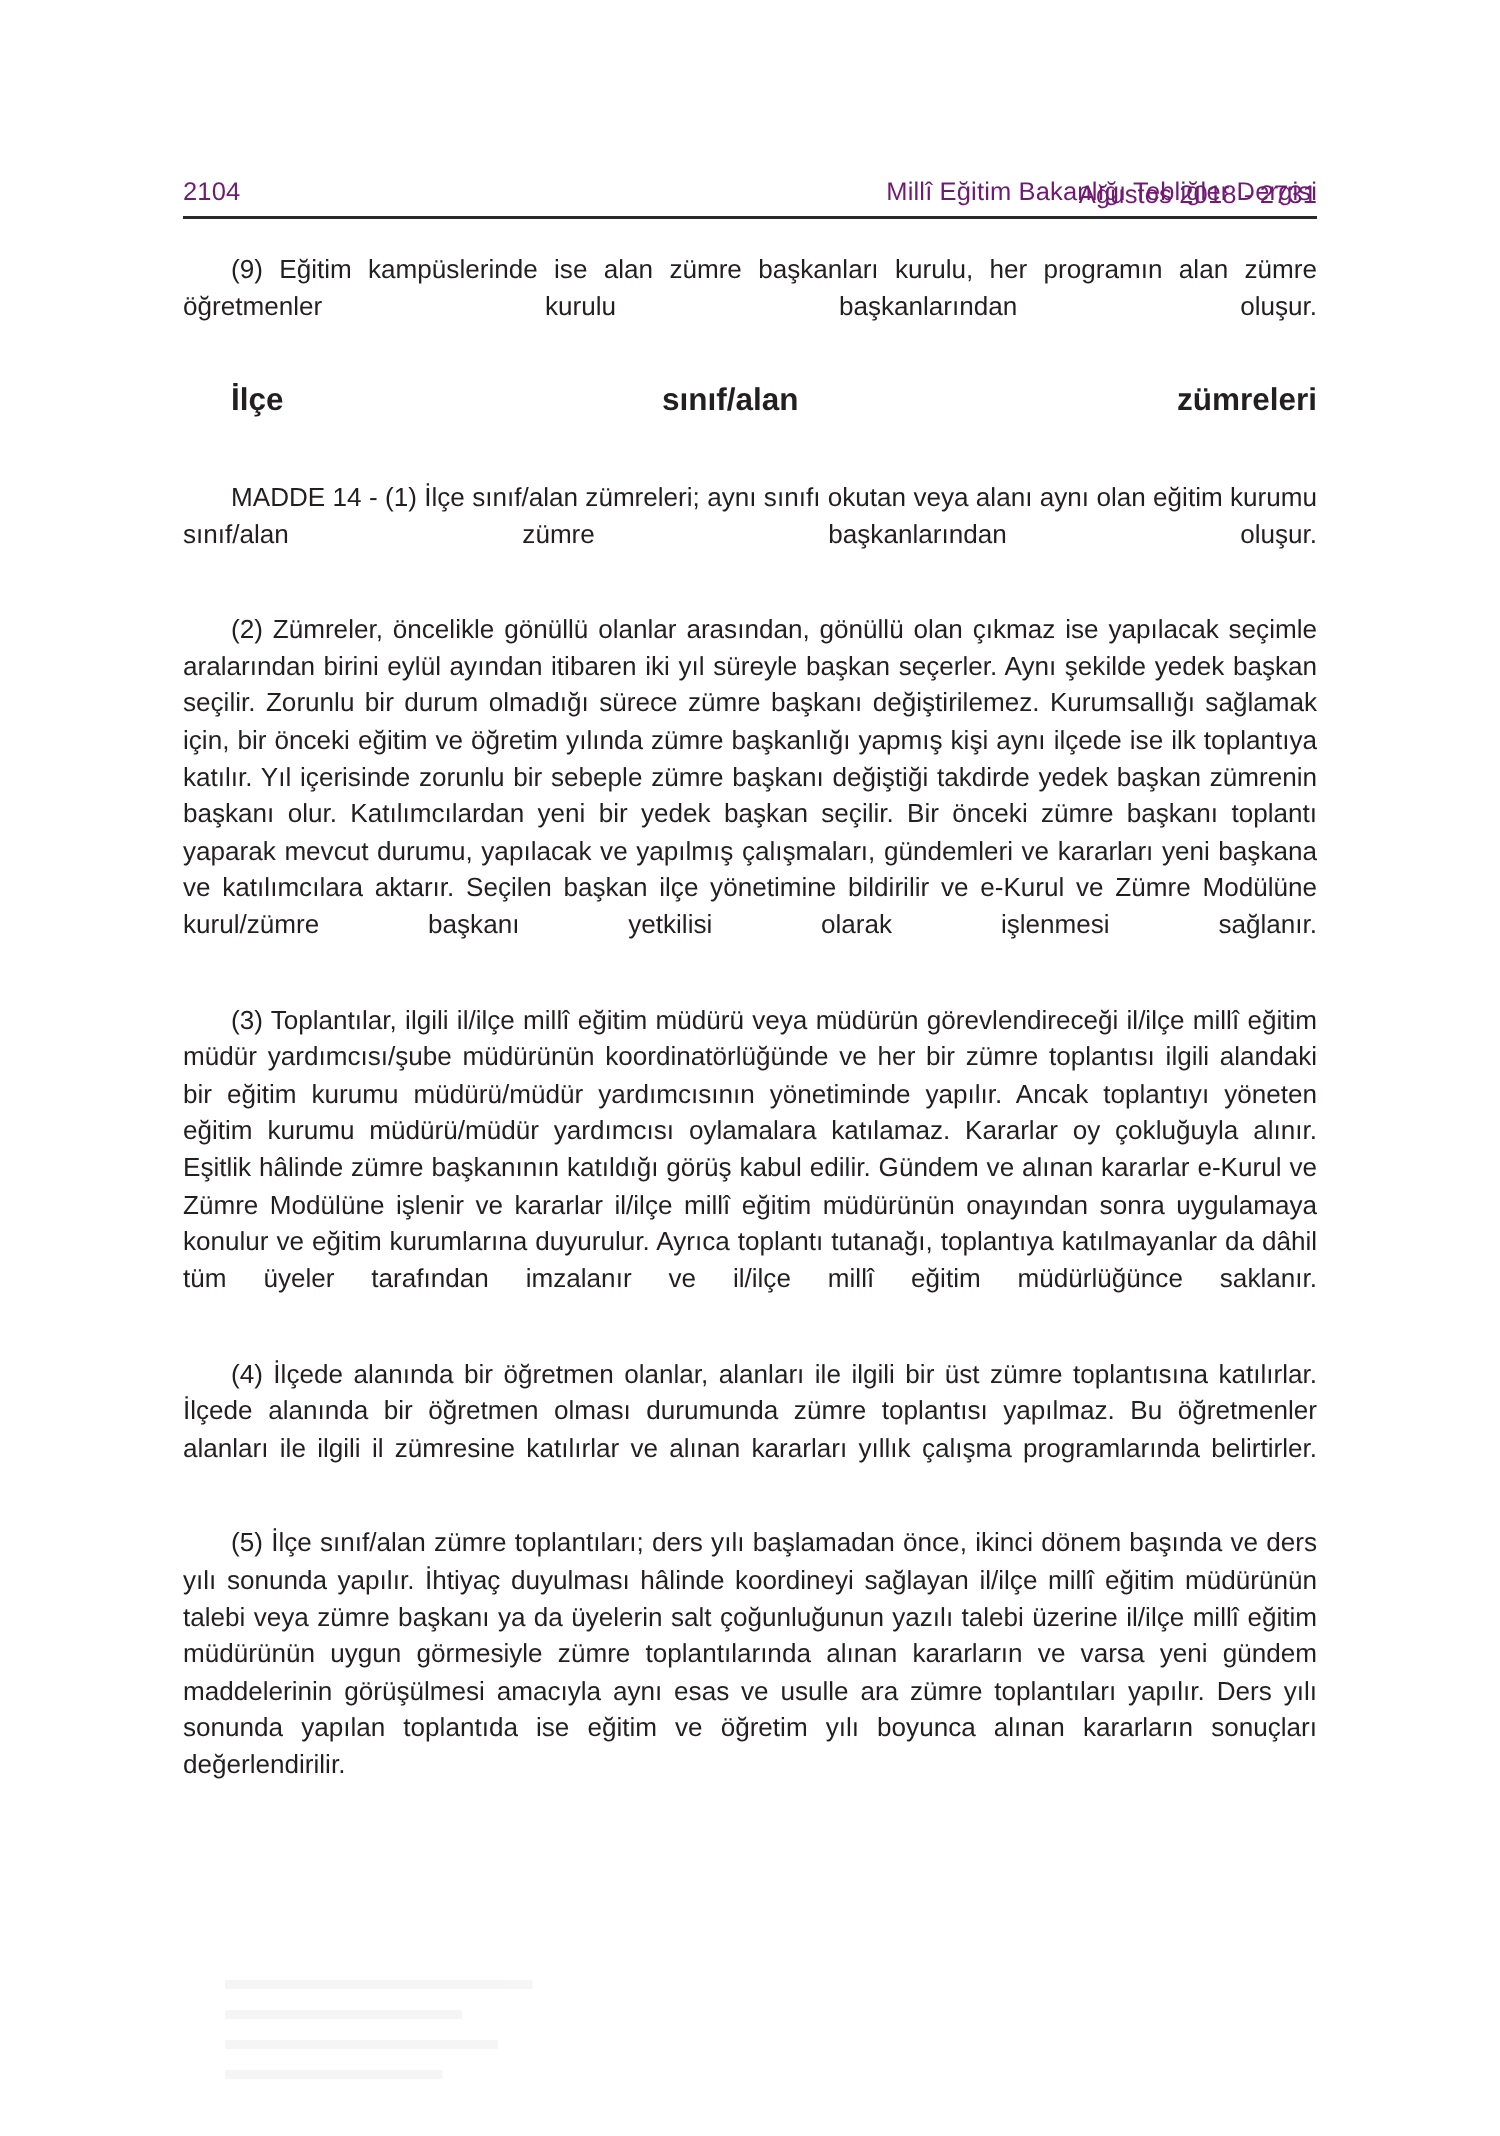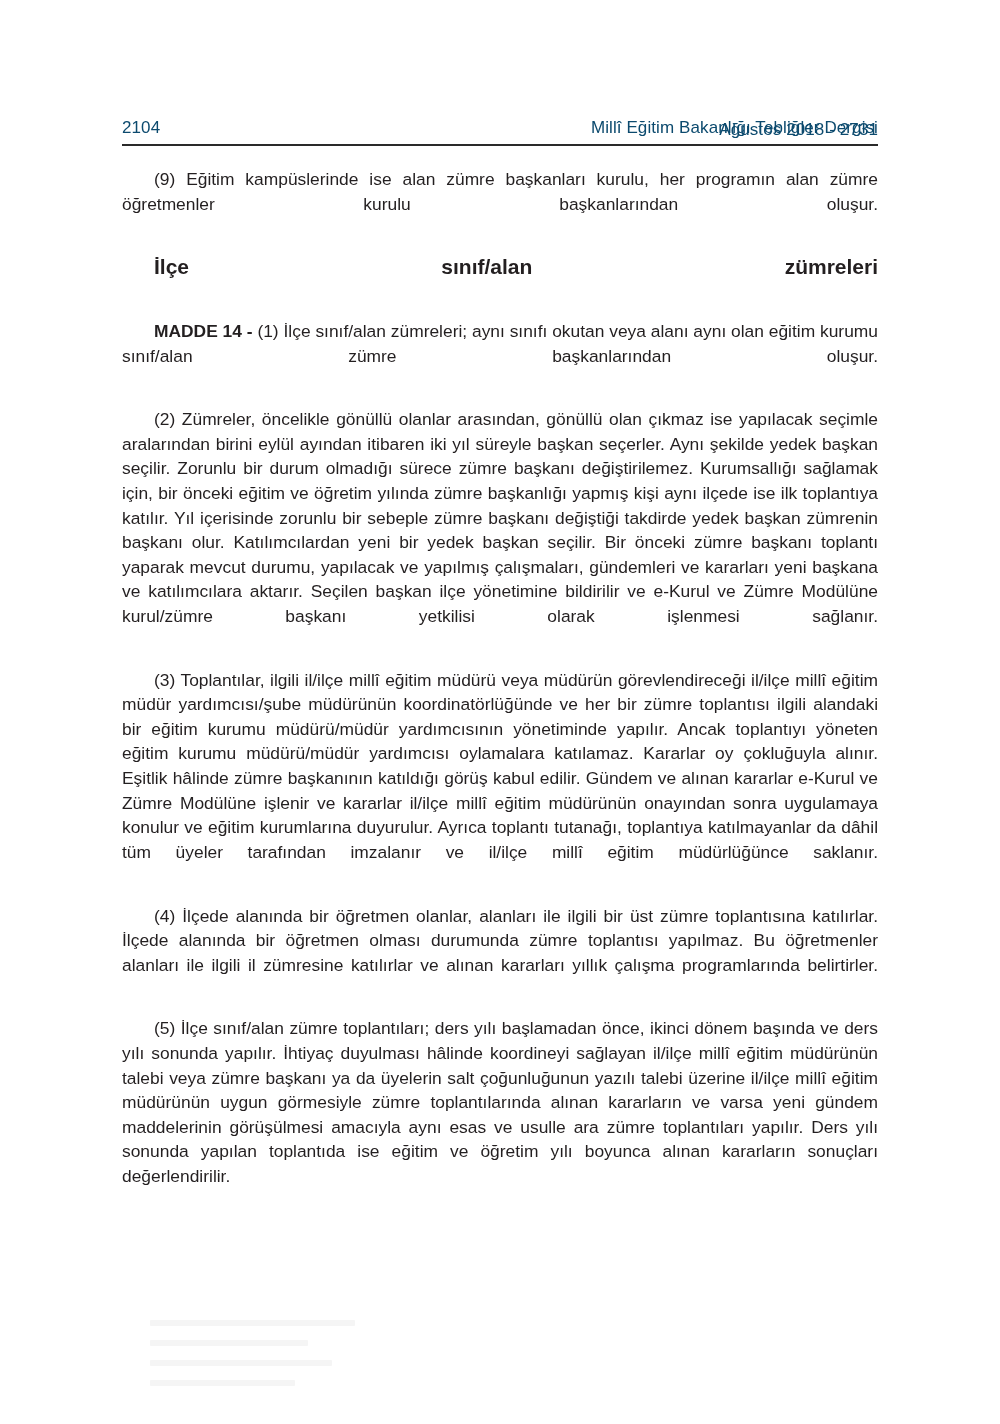--- a/index.html
+++ b/index.html
@@ -28,21 +28,21 @@
     width: 756px;
   }
 
   
   .running-head {
     position: relative;
     margin-top: 113px;
     height: 30px;
     font-size: 17px;
     line-height: 30px;
-    color: #0c4a6e;
+    color: #701a75;
     letter-spacing: 0.1px;
   }
   .running-head .folio {
     position: absolute;
     left: 0;
     top: 0;
   }
   .running-head .journal-title {
     position: absolute;
     left: 0;
@@ -88,21 +88,21 @@
   .heading {
     margin: 0 0 14.5px 0;
     text-indent: 32px;
     font-weight: bold;
     font-size: 21px;
     line-height: 24.6px;
     text-align: left;
   }
   .heading::after { content: none; }
   .article-label {
-    font-weight: bold;
+    font-weight: normal;
   }
   
   .ghost {
     position: absolute;
     left: 150px;
     top: 1320px;
     width: 330px;
     height: 90px;
     opacity: 0.055;
     pointer-events: none;

